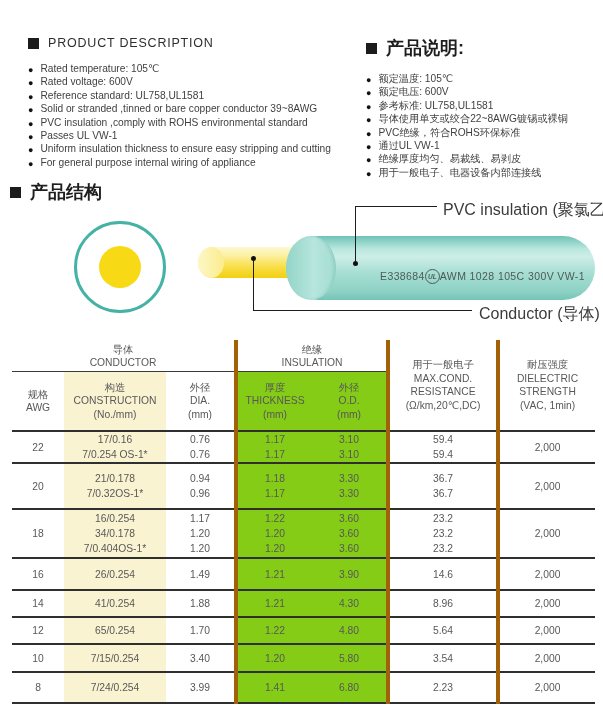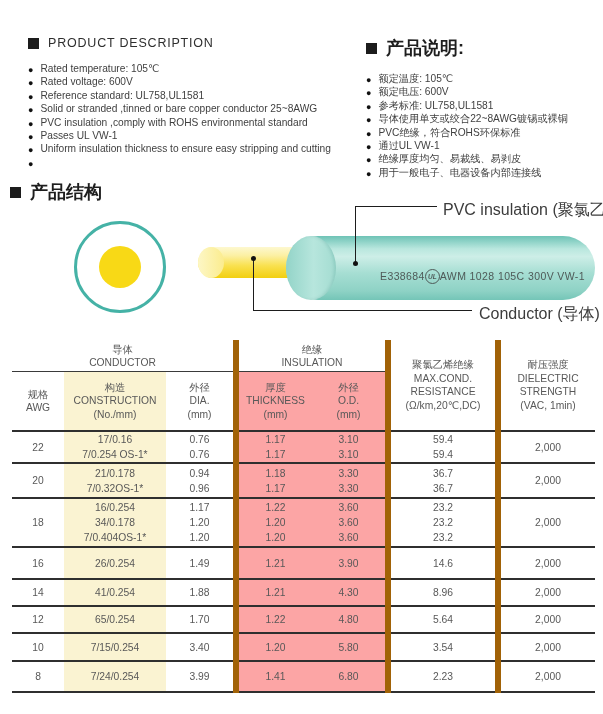--- a/index.html
+++ b/index.html
@@ -70,23 +70,23 @@
   
   .spec-table-wrap{position:absolute;left:12px;top:340px;}
   table.spec{border-collapse:collapse;table-layout:fixed;width:583px;}
   table.spec th,table.spec td{
     padding:0;margin:0;text-align:center;vertical-align:middle;
     font-weight:normal;font-size:10.3px;color:#585858;
   }
   .grp-row th{height:31px;line-height:13px;font-size:10px;color:#4c4c4c;border-bottom:1px solid #3a3a3a;}
   .col-row th{height:58px;line-height:13.5px;font-size:10px;color:#4c4c4c;}
   th.span-right{border-bottom:none;line-height:13.5px;}
-  .vline-l{border-left:6px solid #a16207;}
+  .vline-l{border-left:4px solid #a16207;}
   .bg-yellow{background:#faf3d2;}
-  .bg-blue{background:#fca5a5;}
+  .bg-blue{background:#84cc16;}
   thead .col-row th, thead th.span-right{border-bottom-width:2px;border-bottom-style:solid;border-bottom-color:#2f2f2f;}
   tbody tr td{border-bottom:2px solid #2f2f2f;}
   td .ln{line-height:15px;}
   .cellpad{padding:3px 0;}
 </style>
 </head>
 <body>
 
 <div class="desc-block desc-left">
   <div class="sec-header">
@@ -101,36 +101,37 @@
     <div class="bullet-row">
         <span class="bullet">●</span>
         <span class="bullet-text">Rated voltage: 600V</span>
       </div>
     <div class="bullet-row">
         <span class="bullet">●</span>
         <span class="bullet-text">Reference standard: UL758,UL1581</span>
       </div>
     <div class="bullet-row">
         <span class="bullet">●</span>
-        <span class="bullet-text">Solid or stranded ,tinned or bare copper conductor 25~8AWG</span>
+        <span class="bullet-text">Solid or stranded ,tinned or bare copper conductor 39~8AWG</span>
       </div>
     <div class="bullet-row">
         <span class="bullet">●</span>
         <span class="bullet-text">PVC insulation ,comply with ROHS environmental standard</span>
       </div>
     <div class="bullet-row">
         <span class="bullet">●</span>
         <span class="bullet-text">Passes UL VW-1</span>
       </div>
     <div class="bullet-row">
         <span class="bullet">●</span>
         <span class="bullet-text">Uniform insulation thickness to ensure easy stripping and cutting</span>
       </div>
     <div class="bullet-row">
         <span class="bullet">●</span>
+        <span class="bullet-text">For general purpose internal wiring of appliance</span>
       </div>
   </div>
 </div>
 
 <div class="desc-block desc-right">
   <div class="sec-header">
     <span class="sq"></span>
     <span class="sec-title-zh">产品说明:</span>
   </div>
   <div class="bullets">
@@ -220,21 +221,21 @@
     <tr class="grp-row">
       <th colspan="3">
         <div>导体</div>
         <div>CONDUCTOR</div>
       </th>
       <th colspan="2" class="vline-l">
         <div>绝缘</div>
         <div>INSULATION</div>
       </th>
       <th rowspan="2" class="vline-l span-right">
-        <div>聚氯乙烯绝缘</div>
+        <div>用于一般电子</div>
         <div>MAX.COND.</div>
         <div>RESISTANCE</div>
         <div>(Ω/km,20℃,DC)</div>
       </th>
       <th rowspan="2" class="vline-l span-right">
         <div>耐压强度</div>
         <div>DIELECTRIC</div>
         <div>STRENGTH</div>
         <div>(VAC, 1min)</div>
       </th>
@@ -284,21 +285,21 @@
       <td class="bg-blue cellpad">
         <div class="ln">3.10</div>
         <div class="ln">3.10</div>
       </td>
       <td class="vline-l cellpad">
         <div class="ln">59.4</div>
         <div class="ln">59.4</div>
       </td>
       <td class="vline-l">2,000</td>
     </tr>
-    <tr style="height:35px">
+    <tr style="height:46px">
       <td>20</td>
       <td class="bg-yellow cellpad">
         <div class="ln">21/0.178</div>
         <div class="ln">7/0.32OS-1*</div>
       </td>
       <td class="cellpad">
         <div class="ln">0.94</div>
         <div class="ln">0.96</div>
       </td>
       <td class="bg-blue vline-l cellpad">

